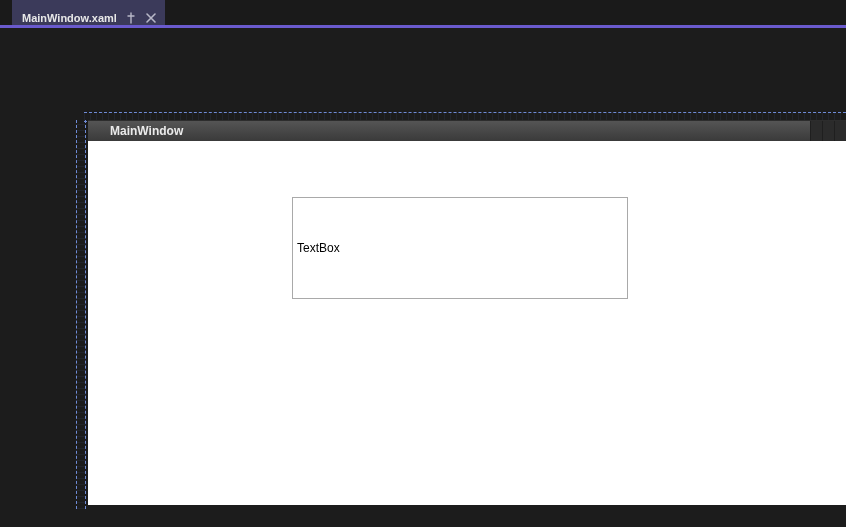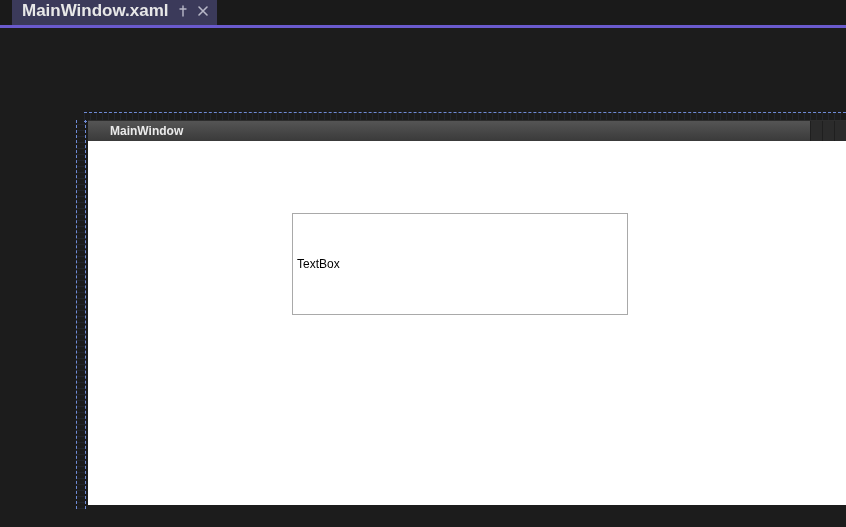--- a/index.html
+++ b/index.html
@@ -19,26 +19,26 @@
       display: flex;
       align-items: stretch;
       border-bottom: 1px solid #6a5acd;
     }
     .tab-gutter {
       width: 12px;
       border-bottom: 2px solid #6a5acd;
     }
     .tab {
       display: flex;
-      align-items: center;
+      align-items: flex-start;
       gap: 8px;
       background: #3b3a5a;
       color: #e8e8e8;
-      padding: 0 8px 4px 10px;
-      font-size: 17px;
+      padding: 12px 8px 4px 10px;
+      font-size: 11px;
       font-weight: 600;
       border-bottom: 2px solid #6a5acd;
       cursor: pointer;
     }
     .tab-rest {
       flex: 1;
       border-bottom: 2px solid #6a5acd;
     }
     .tab .icon { display: inline-flex; }
     .tab svg { width: 12px; height: 12px; }
@@ -110,21 +110,21 @@
       border-left: 1px solid #1f1f1f;
     }
     .preview-body {
       position: absolute;
       left: 0; right: 0; top: 20px; bottom: 0;
       background: #fff;
     }
     .textbox {
       position: absolute;
       left: 204px;
-      top: 72px;
+      top: 56px;
       width: 336px;
       height: 102px;
       border: 1px solid #a9a9a9;
       background: #fff;
       color: #000;
       font-size: 12px;
       padding: 2px 4px;
       font-family: "Segoe UI", Tahoma, sans-serif;
     }
   </style>

